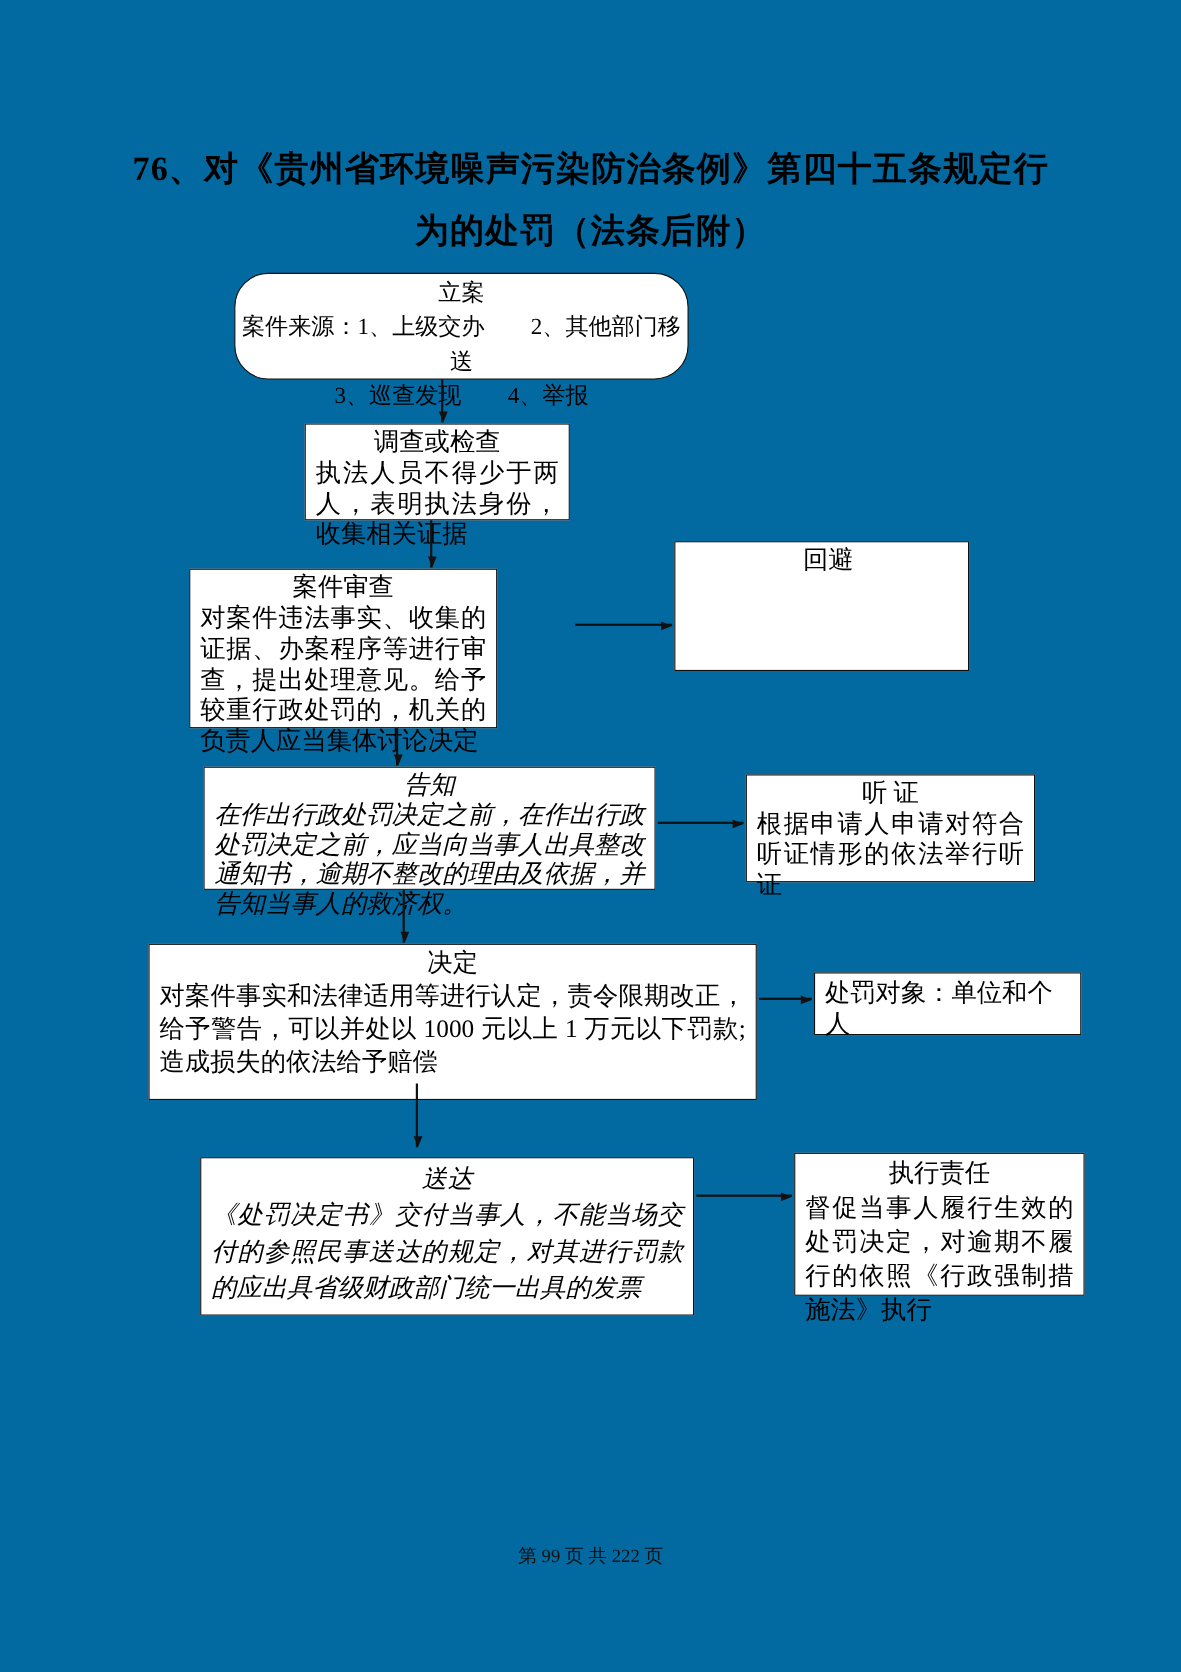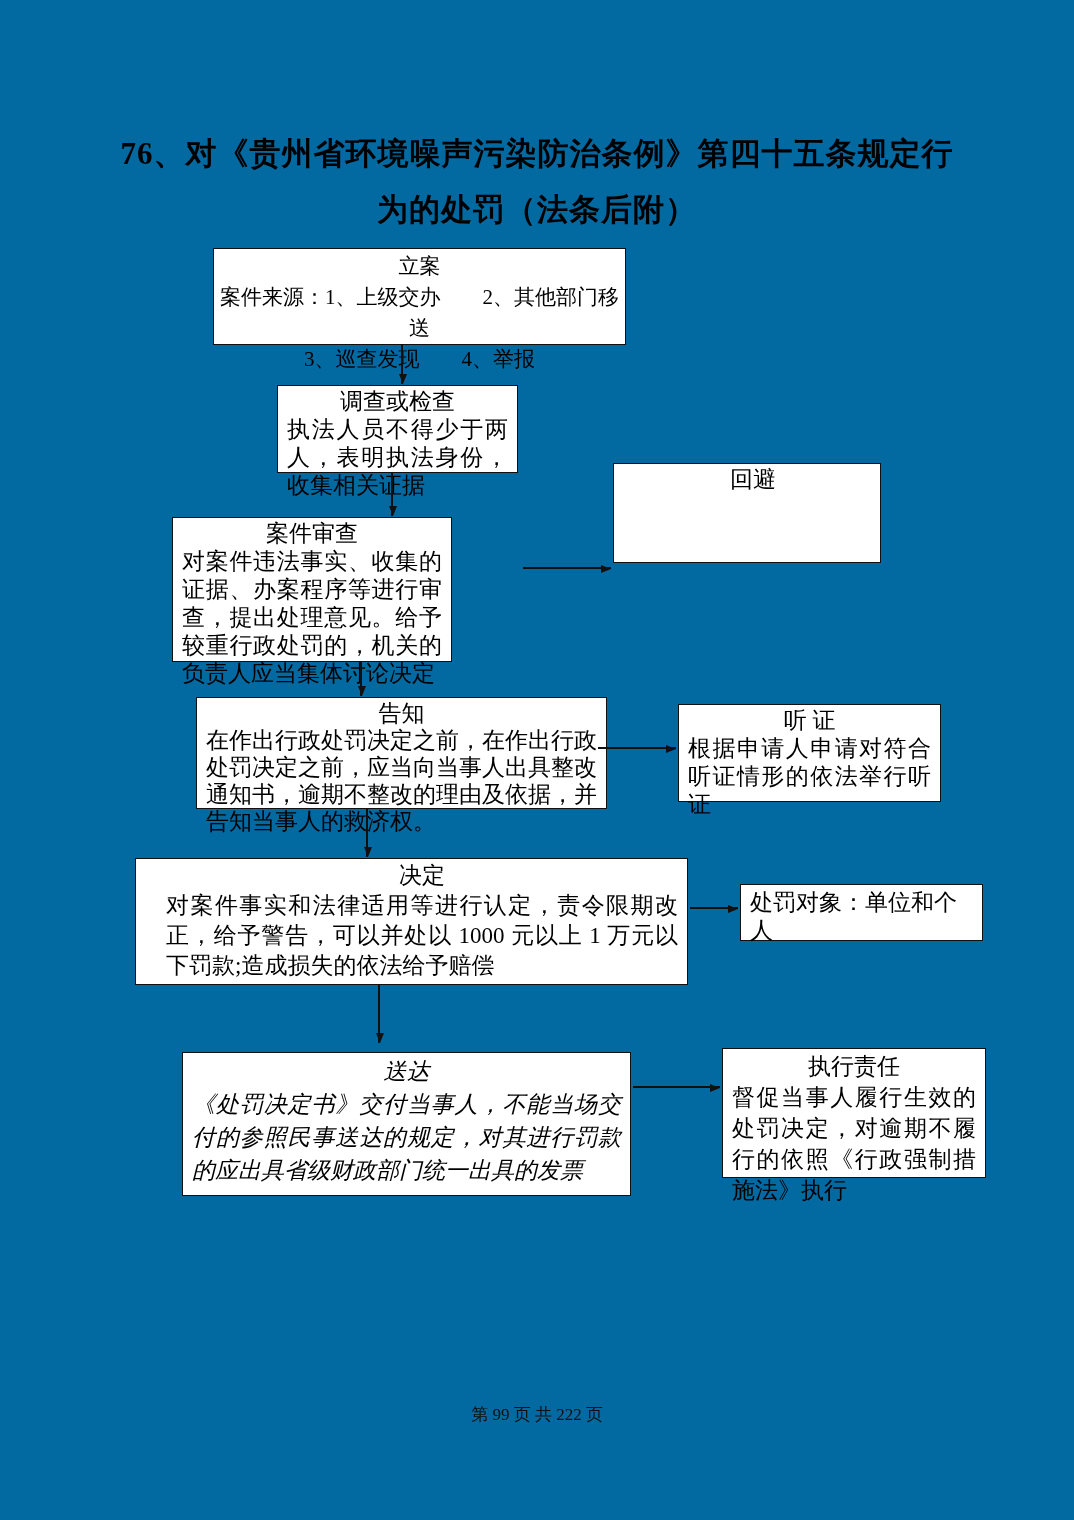--- a/index.html
+++ b/index.html
@@ -18,27 +18,27 @@
   #title2 { top:190px; }
 
   .fbox {
     position:absolute; border:1.5px solid #111; box-sizing:border-box;
     font-size:23px; line-height:28px; background:#fff;
   }
   .bt { text-align:center; padding-top:2px; }
   .bb { text-align:justify; padding:0 9px; }
   .bc { text-align:center; }
 
-  #box-lian     { left:213px; top:248px;  width:413px; height:97px;  font-size:21px; line-height:31px; }
+  #box-lian     { left:213px; top:248px;  width:413px; height:97px;  font-size:21px; line-height:31px;border-radius:31px; }
   #box-diaocha  { left:277px; top:385px;  width:241px; height:88px;  }
   #box-shencha  { left:172px; top:517px;  width:280px; height:145px; }
-  #box-huibi    { left:613px; top:463px;  width:268px; height:100px;padding-left:12px; }
-  #box-gaozhi   { left:196px; top:697px;  width:411px; height:112px; line-height:27px; }
+  #box-huibi    { left:613px; top:492px;  width:268px; height:118px;padding-left:12px; }
+  #box-gaozhi   { left:185px; top:697px;  width:411px; height:112px; line-height:27px;font-style:italic; }
   #box-tingzheng{ left:678px; top:704px;  width:263px; height:98px;  }
-  #box-jueding  { left:135px; top:858px;  width:553px; height:127px; line-height:30px;padding-left:21px; }
+  #box-jueding  { left:135px; top:858px;  width:553px; height:142px; line-height:30px; }
   #box-duixiang { left:740px; top:884px;  width:243px; height:57px;  }
   #box-duixiang .bb { text-align:left; padding-top:4px; }
   #box-songda   { left:182px; top:1052px; width:449px; height:144px; line-height:33px;font-style:italic; }
   #box-zhixing  { left:722px; top:1048px; width:264px; height:130px; line-height:31px; }
 
   .arrow-v { position:absolute; width:0; border-left:2px solid #111; }
   .arrow-v::after {
     content:""; position:absolute; bottom:0; left:-4px;
     border:4px solid transparent; border-top:10px solid #111; border-bottom:none;
   }

